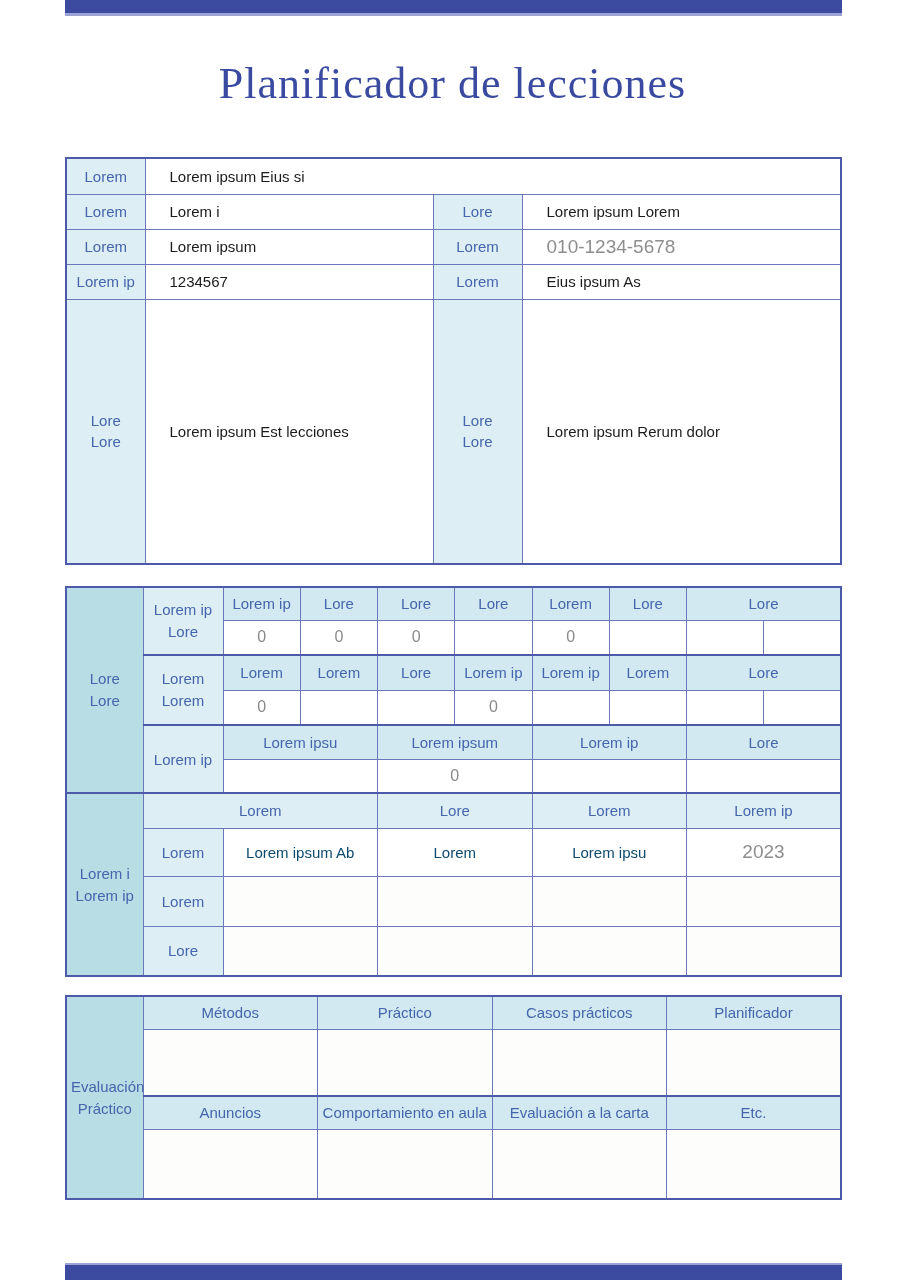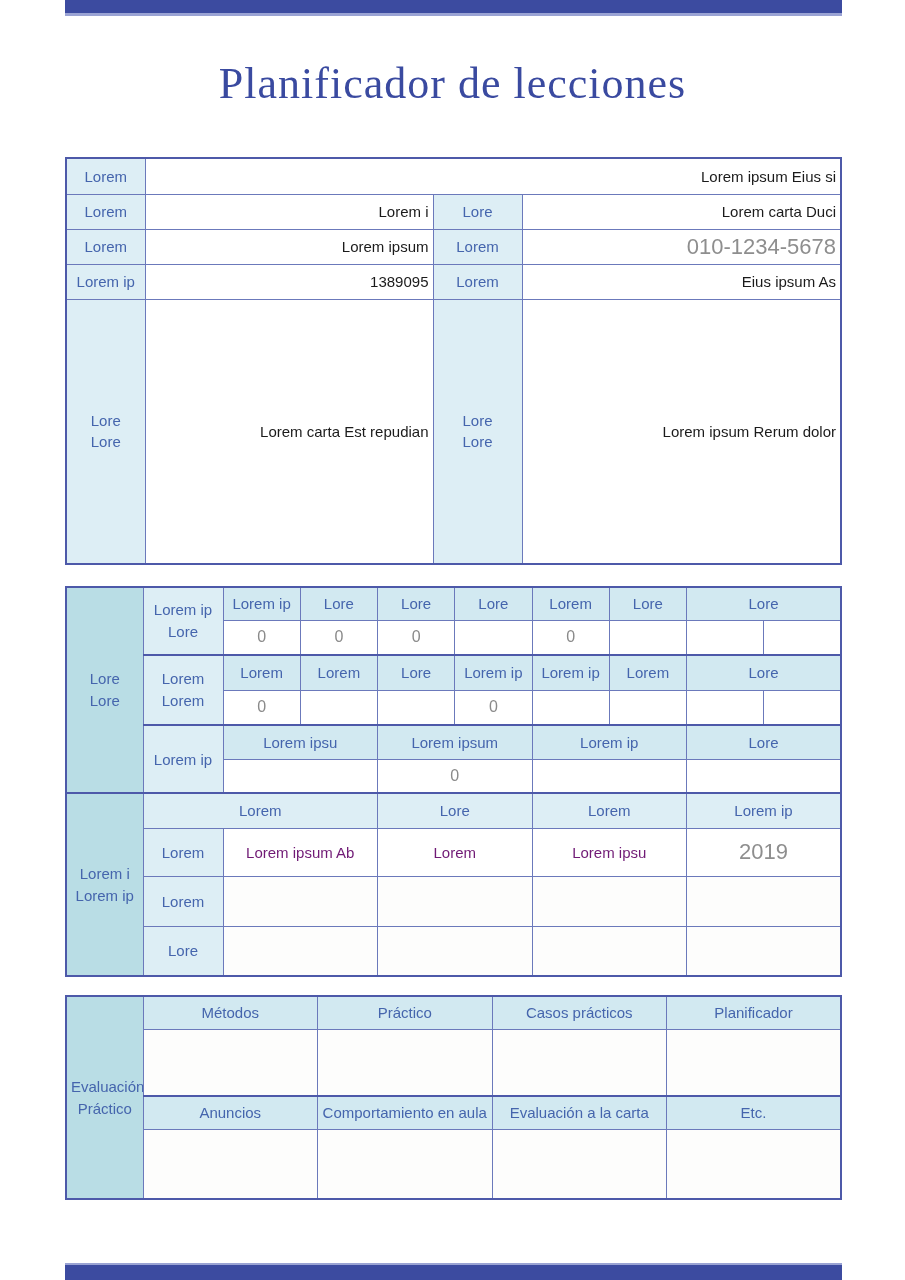--- a/index.html
+++ b/index.html
@@ -20,25 +20,25 @@
   table{border-collapse:collapse;table-layout:fixed;position:absolute;left:65px;width:777px;}
   td{border:1px solid #6b79bb;font-size:15px;overflow:hidden;padding:0 4px;}
   table{border:2px solid #4d59a9;}
   .sep td{border-top:2px solid #4d59a9;}
 
   .lab{background:#ddeef5;color:#4565ad;text-align:center;}
   .sub{background:#ddeef5;color:#4565ad;text-align:center;}
   .gh{background:#d2e9f1;color:#4565ad;text-align:center;}
   .gh2{background:#ddeef5;color:#4565ad;text-align:center;}
   .side{background:#b9dde5;color:#4565ad;text-align:center;}
-  .val{background:#ffffff;color:#1b1b1b;text-align:right;padding-left:8px;}
+  .val{background:#ffffff;color:#1b1b1b;text-align:left;padding-left:24px;}
   .cz{background:#ffffff;color:#8a8a8a;text-align:center;font-size:16px;}
-  .cc{background:#ffffff;color:#701a75;text-align:center;}
+  .cc{background:#ffffff;color:#0c4a6e;text-align:center;}
   .empty{background:#fdfdfc;}
-  .muted{color:#8e8e8e;font-size:22px;}
+  .muted{color:#8e8e8e;font-size:19px;}
   .l2{display:block;line-height:1.45;}
 
   #info-table{top:157px;height:408px;}
   #schedule-table{top:586px;height:389px;}
   #eval-table{top:995px;height:203px;}
   .h33{height:33px;} .h34{height:34px;} .h35{height:35px;} .h36{height:36px;}
   .h48{height:48px;} .h50{height:50px;} .h67{height:67px;} .h70{height:70px;}
 </style>
 </head>
 <body>
@@ -58,40 +58,40 @@
       </colgroup>
     <tbody>
         <tr class="h36">
       <td class="lab">Lorem</td>
       <td class="val" colspan="3">Lorem ipsum Eius si</td>
     </tr>
     <tr class="h35">
       <td class="lab">Lorem</td>
       <td class="val">Lorem i</td>
       <td class="lab">Lore</td>
-      <td class="val">Lorem carta Duci</td>
+      <td class="val">Lorem ipsum Lorem</td>
     </tr>
     <tr class="h35">
       <td class="lab">Lorem</td>
       <td class="val">Lorem ipsum</td>
       <td class="lab">Lorem</td>
       <td class="val muted">010-1234-5678</td>
     </tr>
     <tr class="h35">
       <td class="lab">Lorem ip</td>
-      <td class="val">1389095</td>
+      <td class="val">1234567</td>
       <td class="lab">Lorem</td>
       <td class="val">Eius ipsum As</td>
     </tr>
     <tr>
       <td class="lab">
         <span class="l2">Lore</span>
         <span class="l2">Lore</span>
       </td>
-      <td class="val">Lorem carta Est repudian</td>
+      <td class="val">Lorem ipsum Est lecciones</td>
       <td class="lab">
         <span class="l2">Lore</span>
         <span class="l2">Lore</span>
       </td>
       <td class="val">Lorem ipsum Rerum dolor</td>
     </tr>
   </tbody>
     </table>
 
   <table id="schedule-table">
@@ -183,21 +183,21 @@
       <td class="gh2" colspan="3">Lorem</td>
       <td class="gh2" colspan="2">Lore</td>
       <td class="gh2" colspan="2">Lorem</td>
       <td class="gh2" colspan="2">Lorem ip</td>
     </tr>
     <tr class="h48">
       <td class="sub">Lorem</td>
       <td class="cc" colspan="2">Lorem ipsum Ab</td>
       <td class="cc" colspan="2">Lorem</td>
       <td class="cc" colspan="2">Lorem ipsu</td>
-      <td class="cc muted" colspan="2">2019</td>
+      <td class="cc muted" colspan="2">2023</td>
     </tr>
     <tr class="h50">
       <td class="sub">Lorem</td>
       <td class="empty" colspan="2"></td>
       <td class="empty" colspan="2"></td>
       <td class="empty" colspan="2"></td>
       <td class="empty" colspan="2"></td>
     </tr>
     <tr class="h50">
       <td class="sub">Lore</td>

